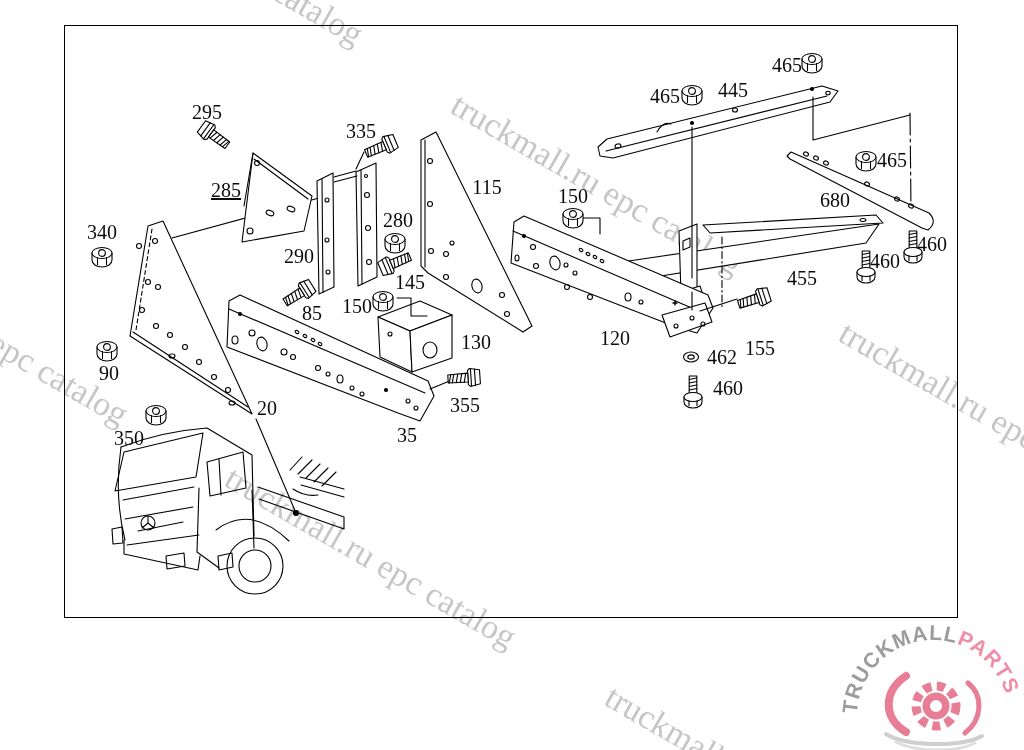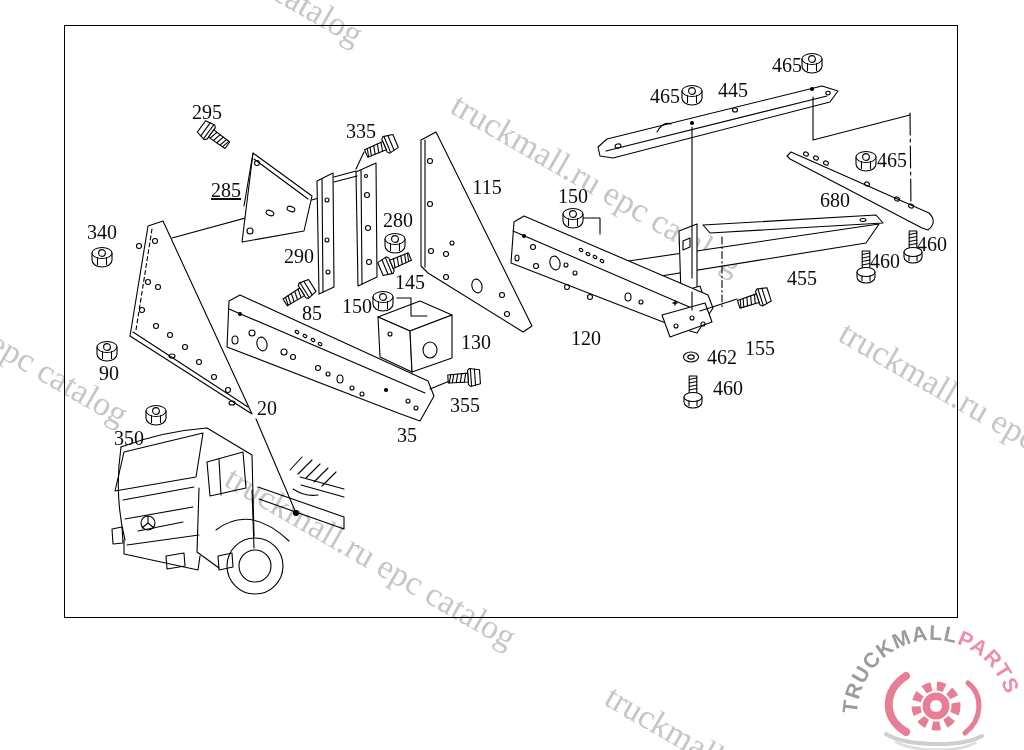--- a/index.html
+++ b/index.html
@@ -276,21 +276,21 @@
   <div class="plabel" style="left:312px;top:313px;">85</div>
   <div class="plabel" style="left:357px;top:306px;">150</div>
   <div class="plabel" style="left:487px;top:187px;">115</div>
   <div class="plabel" style="left:573px;top:196px;">150</div>
   <div class="plabel" style="left:476px;top:342px;">130</div>
   <div class="plabel" style="left:465px;top:405px;">355</div>
   <div class="plabel" style="left:109px;top:373px;">90</div>
   <div class="plabel" style="left:129px;top:438px;">350</div>
   <div class="plabel" style="left:267px;top:408px;">20</div>
   <div class="plabel" style="left:407px;top:435px;">35</div>
-  <div class="plabel" style="left:586px;top:338px;">120</div>
+  <div class="plabel" style="left:615px;top:338px;">120</div>
   <div class="plabel" style="left:787px;top:65px;">465</div>
   <div class="plabel" style="left:733px;top:90px;">445</div>
   <div class="plabel" style="left:665px;top:96px;">465</div>
   <div class="plabel" style="left:892px;top:160px;">465</div>
   <div class="plabel" style="left:835px;top:200px;">680</div>
   <div class="plabel" style="left:932px;top:244px;">460</div>
   <div class="plabel" style="left:885px;top:261px;">460</div>
   <div class="plabel" style="left:802px;top:278px;">455</div>
   <div class="plabel" style="left:760px;top:304px;margin-top:44px;">155</div>
   <div class="plabel" style="left:722px;top:357px;">462</div>

